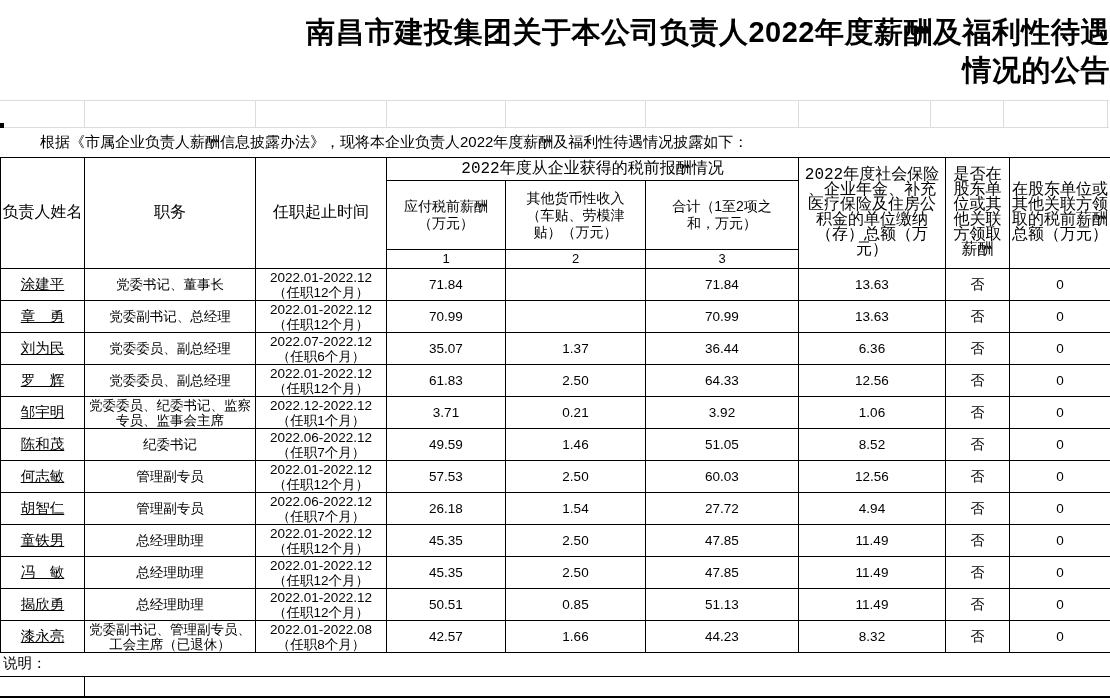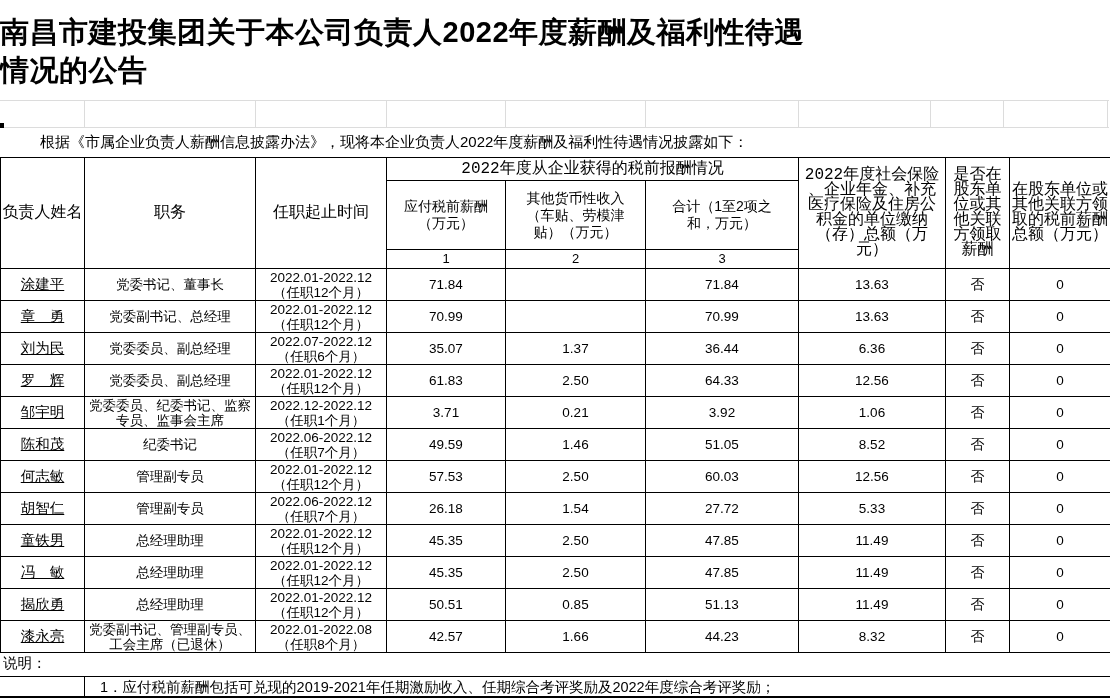--- a/index.html
+++ b/index.html
@@ -3,21 +3,21 @@
 <meta charset="utf-8">
 <style>
   html,body { margin:0; padding:0; }
   body {
     width:1110px; height:700px; position:relative; overflow:hidden;
     background:#ffffff; color:#000;
     font-family:"Liberation Sans", sans-serif;
   }
   .title {
     position:absolute; top:13px; left:0; width:1110px;
-    text-align:left; font-weight:bold; font-size:29px; line-height:38px;
+    text-align:right; font-weight:bold; font-size:29px; line-height:38px;
     white-space:pre-line; letter-spacing:0.5px;
   }
   
   .gridrow {
     position:absolute; top:100px; left:0; width:1109px; height:26px;
     border-top:1px solid #dcdcdc; border-bottom:1px solid #dcdcdc;
   }
   .gridrow .vline { position:absolute; top:0; bottom:0; width:1px; background:#dcdcdc; }
   .corner-mark { position:absolute; top:123px; left:0; width:4px; height:5px; background:#000; }
   .intro { position:absolute; top:133px; left:40px; font-size:15px; white-space:nowrap; }
@@ -207,21 +207,21 @@
         <td class="c-num">0</td>
       </tr>
       <tr>
         <td class="c-name">胡智仁</td>
         <td class="c-role">管理副专员</td>
         <td class="c-period">2022.06-2022.12
 （任职7个月）</td>
         <td class="c-num">26.18</td>
         <td class="c-num">1.54</td>
         <td class="c-num">27.72</td>
-        <td class="c-num">5.33</td>
+        <td class="c-num">4.94</td>
         <td class="c-flag">否</td>
         <td class="c-num">0</td>
       </tr>
       <tr>
         <td class="c-name">童铁男</td>
         <td class="c-role">总经理助理</td>
         <td class="c-period">2022.01-2022.12
 （任职12个月）</td>
         <td class="c-num">45.35</td>
         <td class="c-num">2.50</td>
@@ -266,14 +266,13 @@
         <td class="c-num">8.32</td>
         <td class="c-flag">否</td>
         <td class="c-num">0</td>
       </tr>
     </tbody>
 </table>
 
 <div class="notes-label">说明：</div>
 <div class="note-row">
   <div class="note-cell-a"></div>
-  <div class="note-text">1．应付税前薪酬包括可兑现的2019-2021年任期激励收入、任期综合考评奖励及2022年度综合考评奖励；</div>
 </div>
 
 </body></html>

